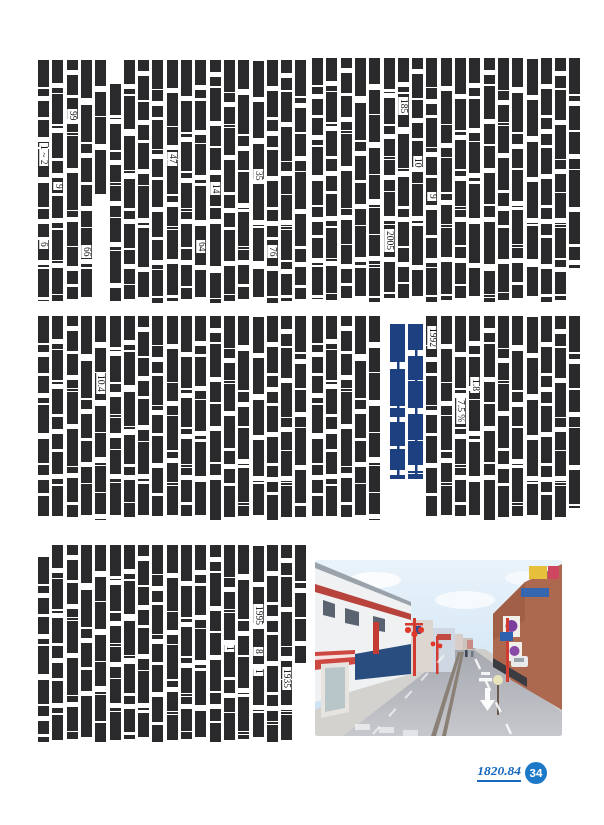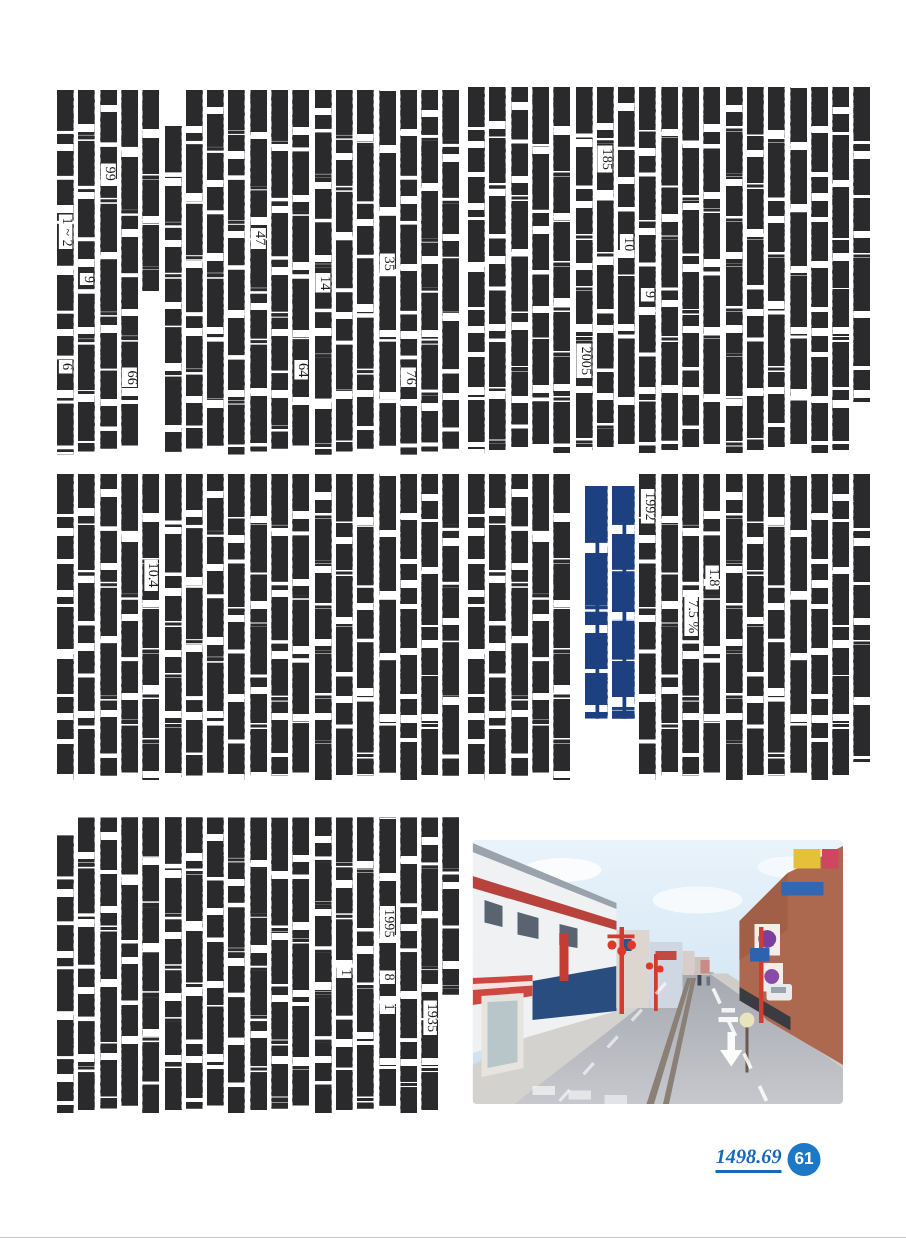--- a/index.html
+++ b/index.html
@@ -242,17 +242,17 @@
       <rect x="166" y="112" width="9" height="3" fill="#ffffff" opacity="0.85"></rect>
       <rect x="164" y="118" width="13" height="3.4" fill="#ffffff" opacity="0.9"></rect>
       <polygon points="170,128 175,128 175,140 180,140 172.5,151 165,140 170,140" fill="#ffffff" opacity="0.95"></polygon>
       <rect x="40" y="164" width="15" height="6" fill="#ffffff" opacity="0.6"></rect>
       <rect x="64" y="167" width="15" height="6" fill="#ffffff" opacity="0.55"></rect>
       <rect x="88" y="170" width="15" height="6" fill="#ffffff" opacity="0.5"></rect>
     </svg>
   </div>
 
   <div id="footer">
-    <span id="issue">1498.69</span>
-    <span id="pagenum">61</span>
+    <span id="issue">1820.84</span>
+    <span id="pagenum">34</span>
   </div>
 
 </div>
 
 </body></html>

